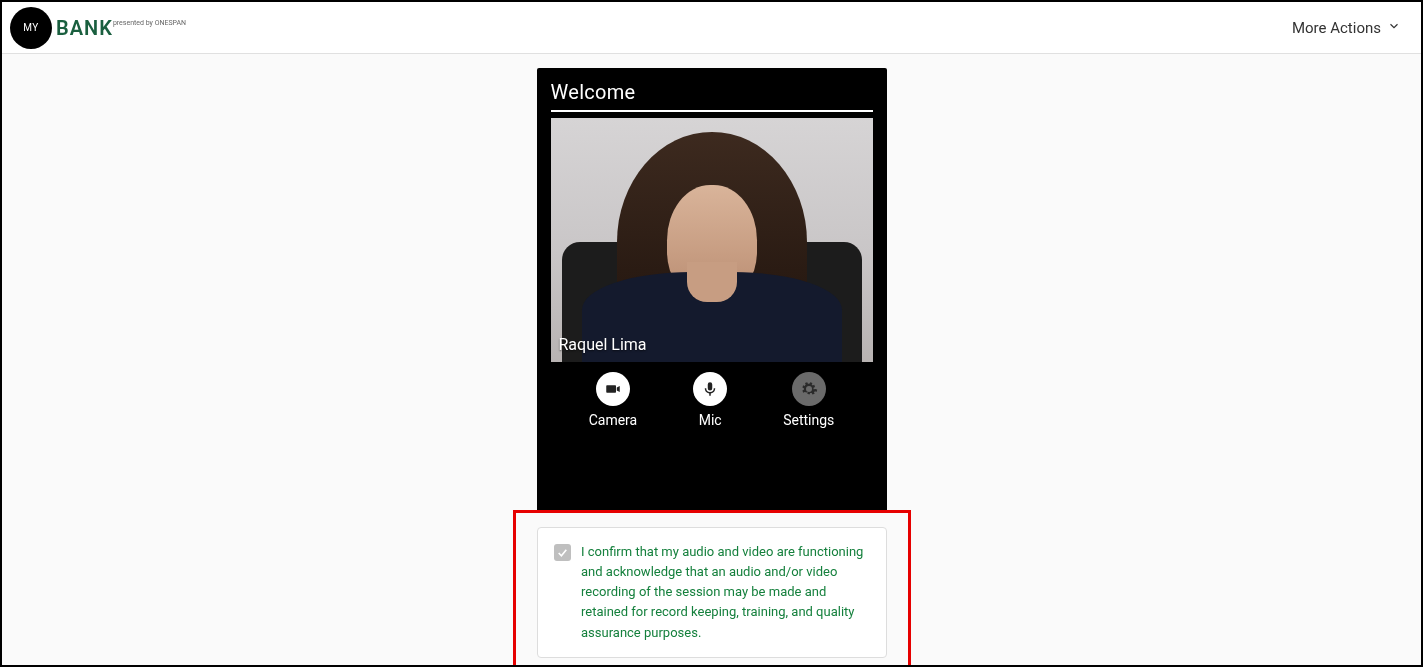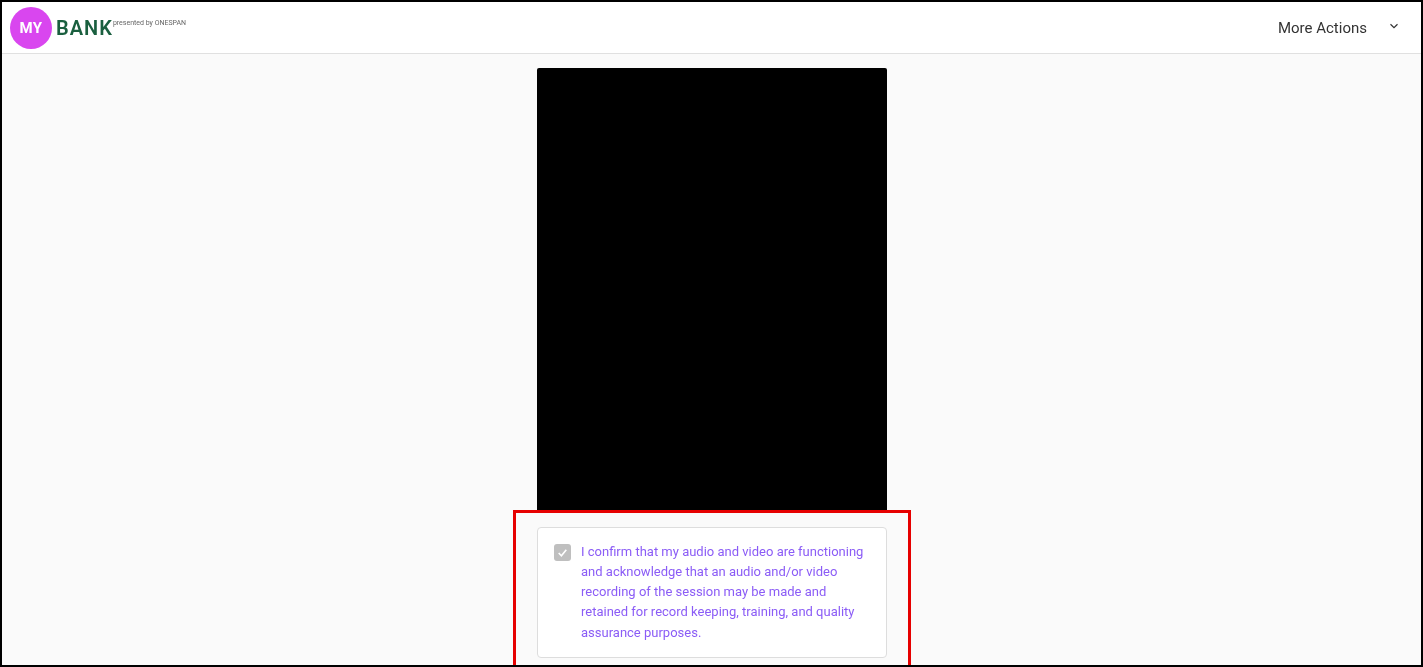--- a/index.html
+++ b/index.html
@@ -25,27 +25,27 @@
     }
     .logo-wrap {
       display: flex;
       align-items: center;
       gap: 4px;
     }
     .logo-circle {
       width: 42px;
       height: 42px;
       border-radius: 50%;
-      background: #d946ef;
+      background: #000000;
       display: flex;
       align-items: center;
       justify-content: center;
       color: #fff;
-      font-weight: 700;
-      font-size: 15px;
+      font-weight: 400;
+      font-size: 10px;
       letter-spacing: 0.5px;
     }
     .logo-text {
       display: flex;
       flex-direction: row;
       line-height: 1;
     }
     .logo-bank {
       font-size: 20px;
       font-weight: 600;
@@ -54,21 +54,21 @@
     }
     .logo-sub {
       font-size: 7px;
       color: #666;
       text-align: right;
       margin-top: 2px;
     }
     .more-actions {
       display: flex;
       align-items: center;
-      gap: 20px;
+      gap: 6px;
       color: #333;
       font-size: 15px;
       cursor: pointer;
     }
     .more-actions svg { width: 14px; height: 14px; }
 
     
     .main {
       position: relative;
       height: calc(100% - 52px);
@@ -235,21 +235,21 @@
       flex-shrink: 0;
       margin-top: 2px;
       display: flex;
       align-items: center;
       justify-content: center;
       cursor: pointer;
     }
     .consent-check svg { width: 13px; height: 13px; stroke: #fff; stroke-width: 3; fill: none; }
     .consent-text {
       font-size: 13px;
-      color: #8b5cf6;
+      color: #15803d;
       line-height: 1.55;
     }
   </style>
 </head>
 <body>
 
 <div class="header">
   <div class="logo-wrap">
     <div class="logo-circle">MY</div>
     <div class="logo-text">
@@ -264,23 +264,62 @@
           <path d="M6 9l6 6 6-6" fill="none" stroke="#333" stroke-width="2"></path>
         </svg>
     </span>
   </div>
 </div>
 
 <div class="main">
 
   <div class="widget">
     <div class="widget-inner">
-
-
-
+      <div class="welcome-title">Welcome</div>
+
+      <div class="video-box">
+        <div class="video-bg"></div>
+        <div class="chair"></div>
+        <div class="person">
+          <div class="hair"></div>
+          <div class="head"></div>
+          <div class="shoulders">
+              <div class="neck"></div>
+            </div>
+        </div>
+        <div class="name-overlay">Raquel Lima</div>
+      </div>
+
+
+      <div class="controls">
+        <div class="ctrl">
+          <div class="ctrl-circle">
+            <svg viewBox="0 0 24 24">
+                <path d="M4 7h11a1 1 0 0 1 1 1v8a1 1 0 0 1-1 1H4a1 1 0 0 1-1-1V8a1 1 0 0 1 1-1zm13 3l4-2v8l-4-2v-4z"></path>
+              </svg>
+          </div>
+          <span>Camera</span>
+        </div>
+        <div class="ctrl">
+          <div class="ctrl-circle">
+            <svg viewBox="0 0 24 24">
+                <path d="M12 3a3 3 0 0 1 3 3v5a3 3 0 0 1-6 0V6a3 3 0 0 1 3-3zm-5 8a5 5 0 0 0 10 0h2a7 7 0 0 1-6 6.9V21h-2v-3.1A7 7 0 0 1 5 11h2z"></path>
+              </svg>
+          </div>
+          <span>Mic</span>
+        </div>
+        <div class="ctrl">
+          <div class="ctrl-circle dim">
+            <svg viewBox="0 0 24 24">
+                <path d="M12 8a4 4 0 1 0 0 8 4 4 0 0 0 0-8zm9 4l2 1-1 3-2-1a8 8 0 0 1-1.4 1.4l1 2-3 1-1-2a8 8 0 0 1-2 0l-1 2-3-1 1-2A8 8 0 0 1 6.2 16l-2 1-1-3 2-1a8 8 0 0 1 0-2l-2-1 1-3 2 1A8 8 0 0 1 7.6 6l-1-2 3-1 1 2a8 8 0 0 1 2 0l1-2 3 1-1 2a8 8 0 0 1 1.4 1.4l2-1 1 3-2 1a8 8 0 0 1 0 2z"></path>
+              </svg>
+          </div>
+          <span>Settings</span>
+        </div>
+      </div>
     </div>
   </div>
 
   <div class="highlight-box">
     <div class="consent">
       <div class="consent-check">
         <svg viewBox="0 0 24 24">
             <polyline points="5 13 10 18 19 7"></polyline>
           </svg>
       </div>

